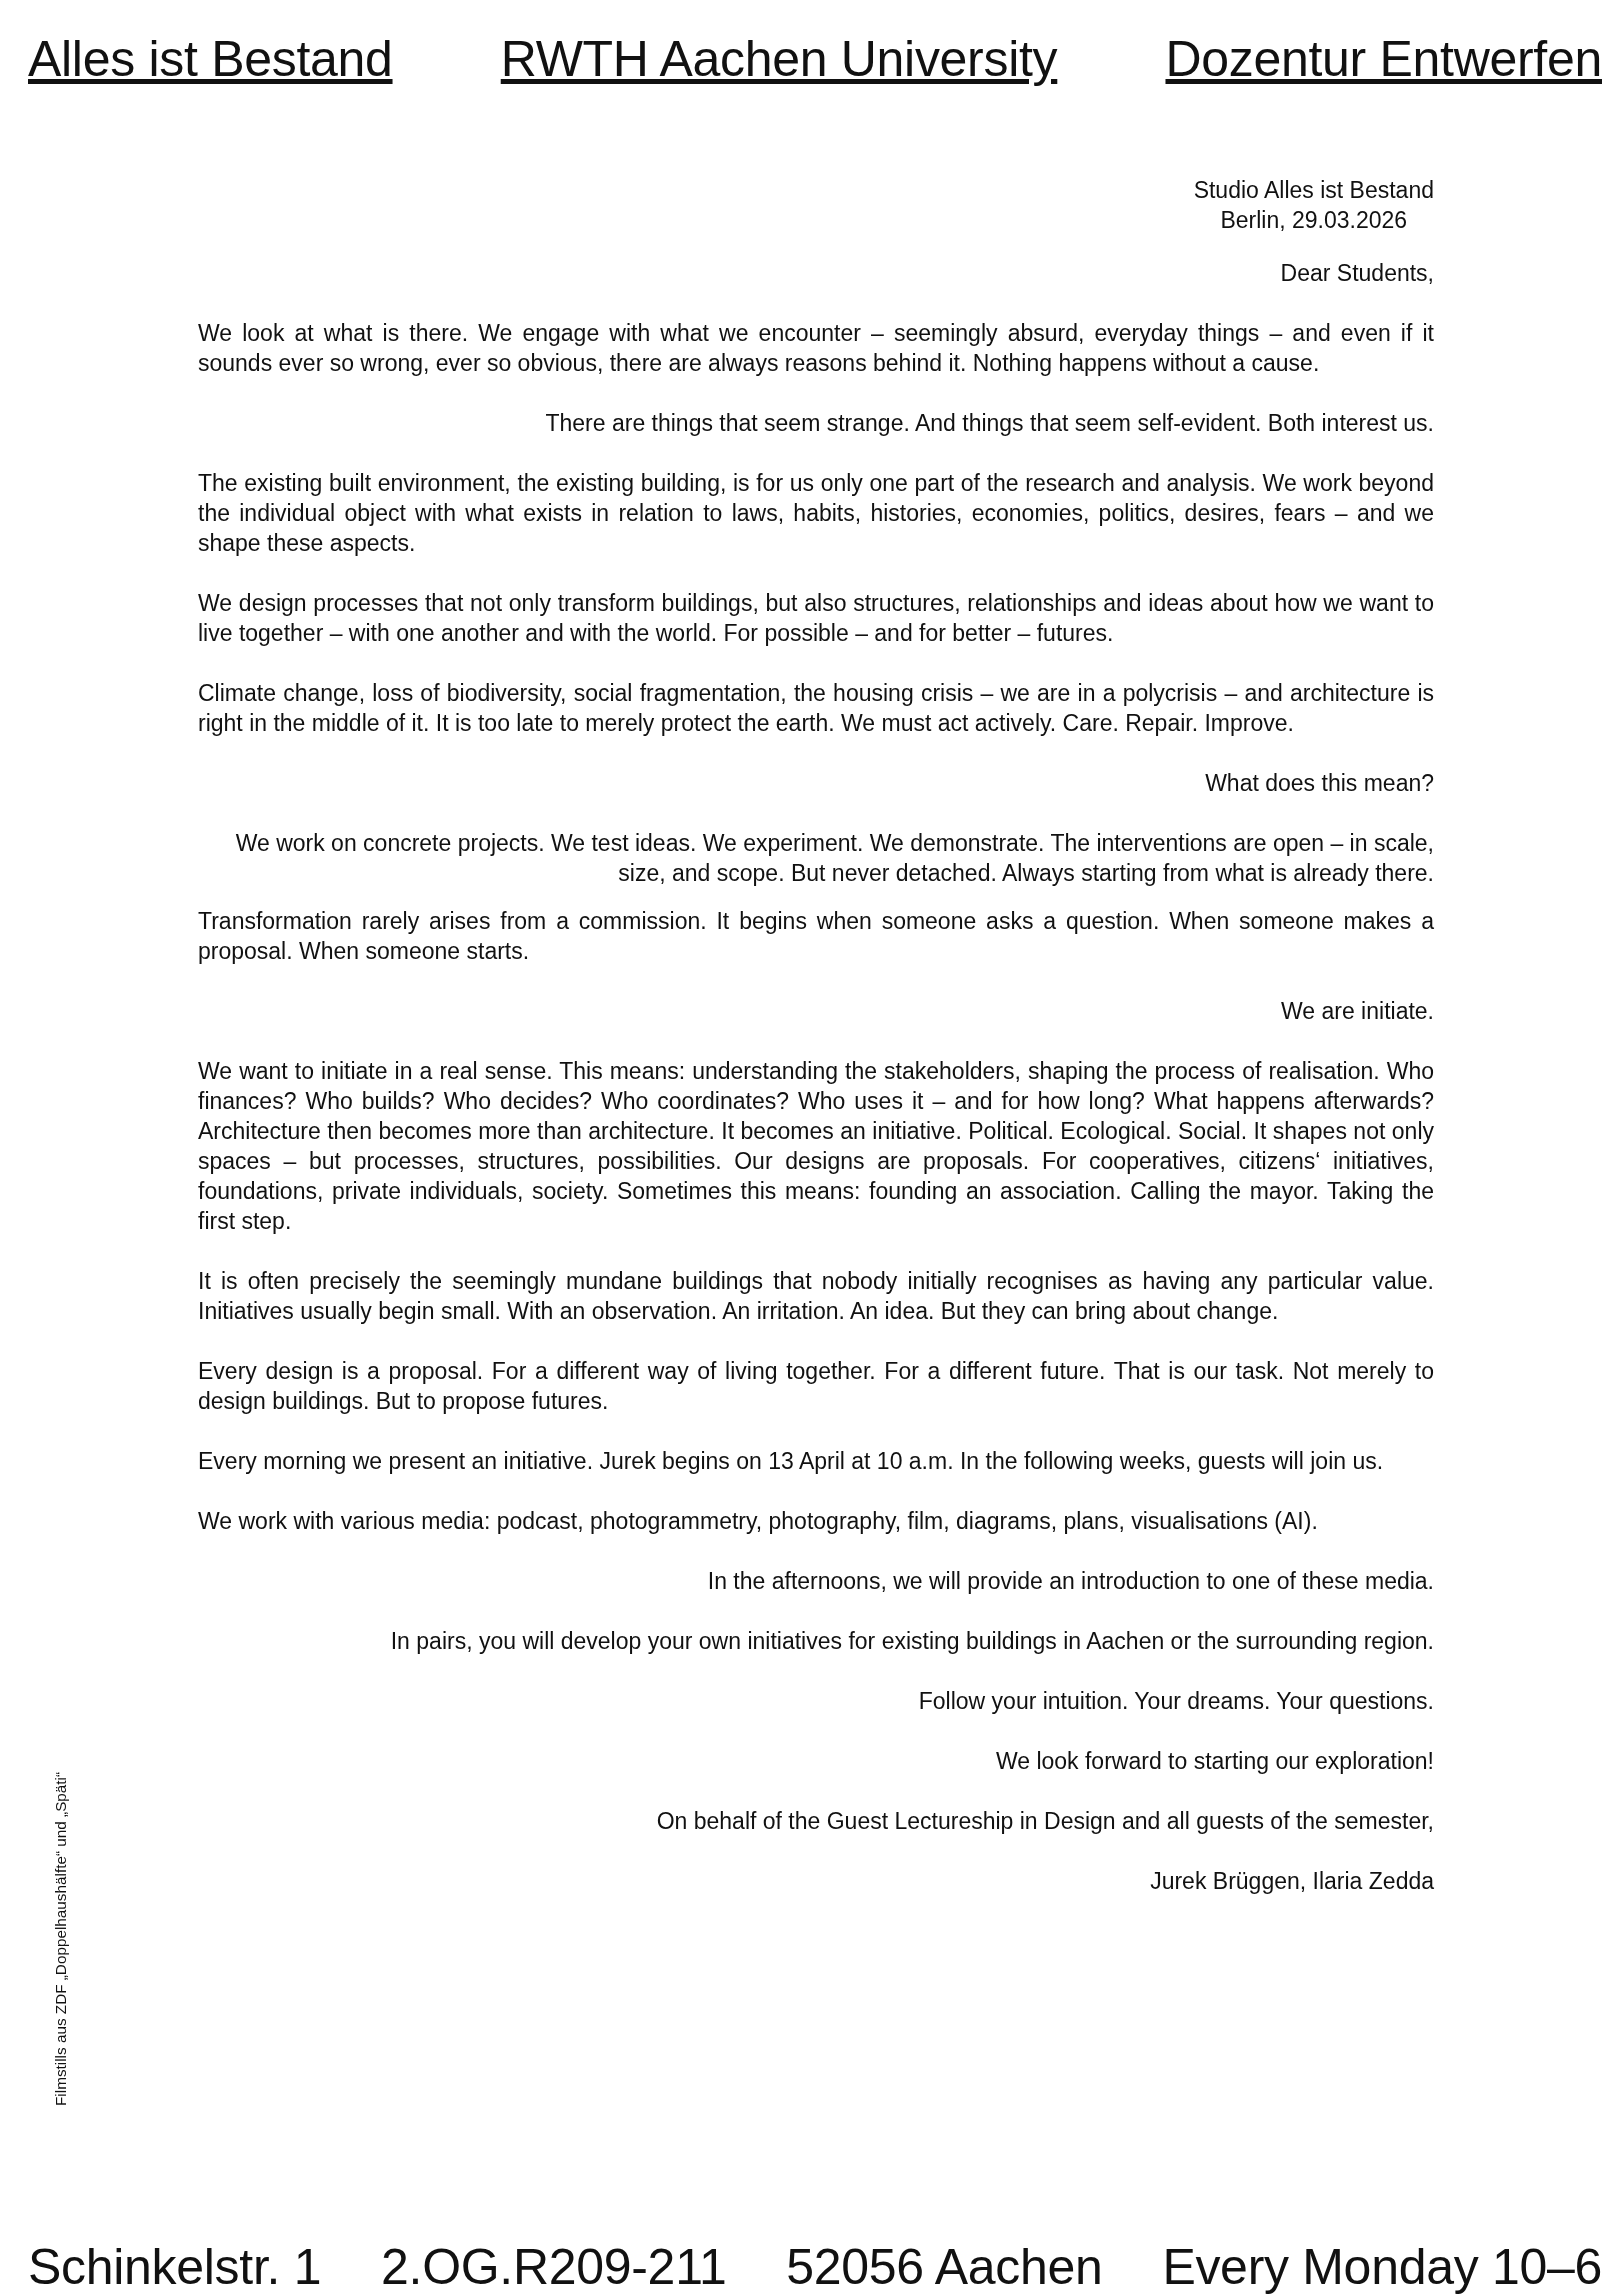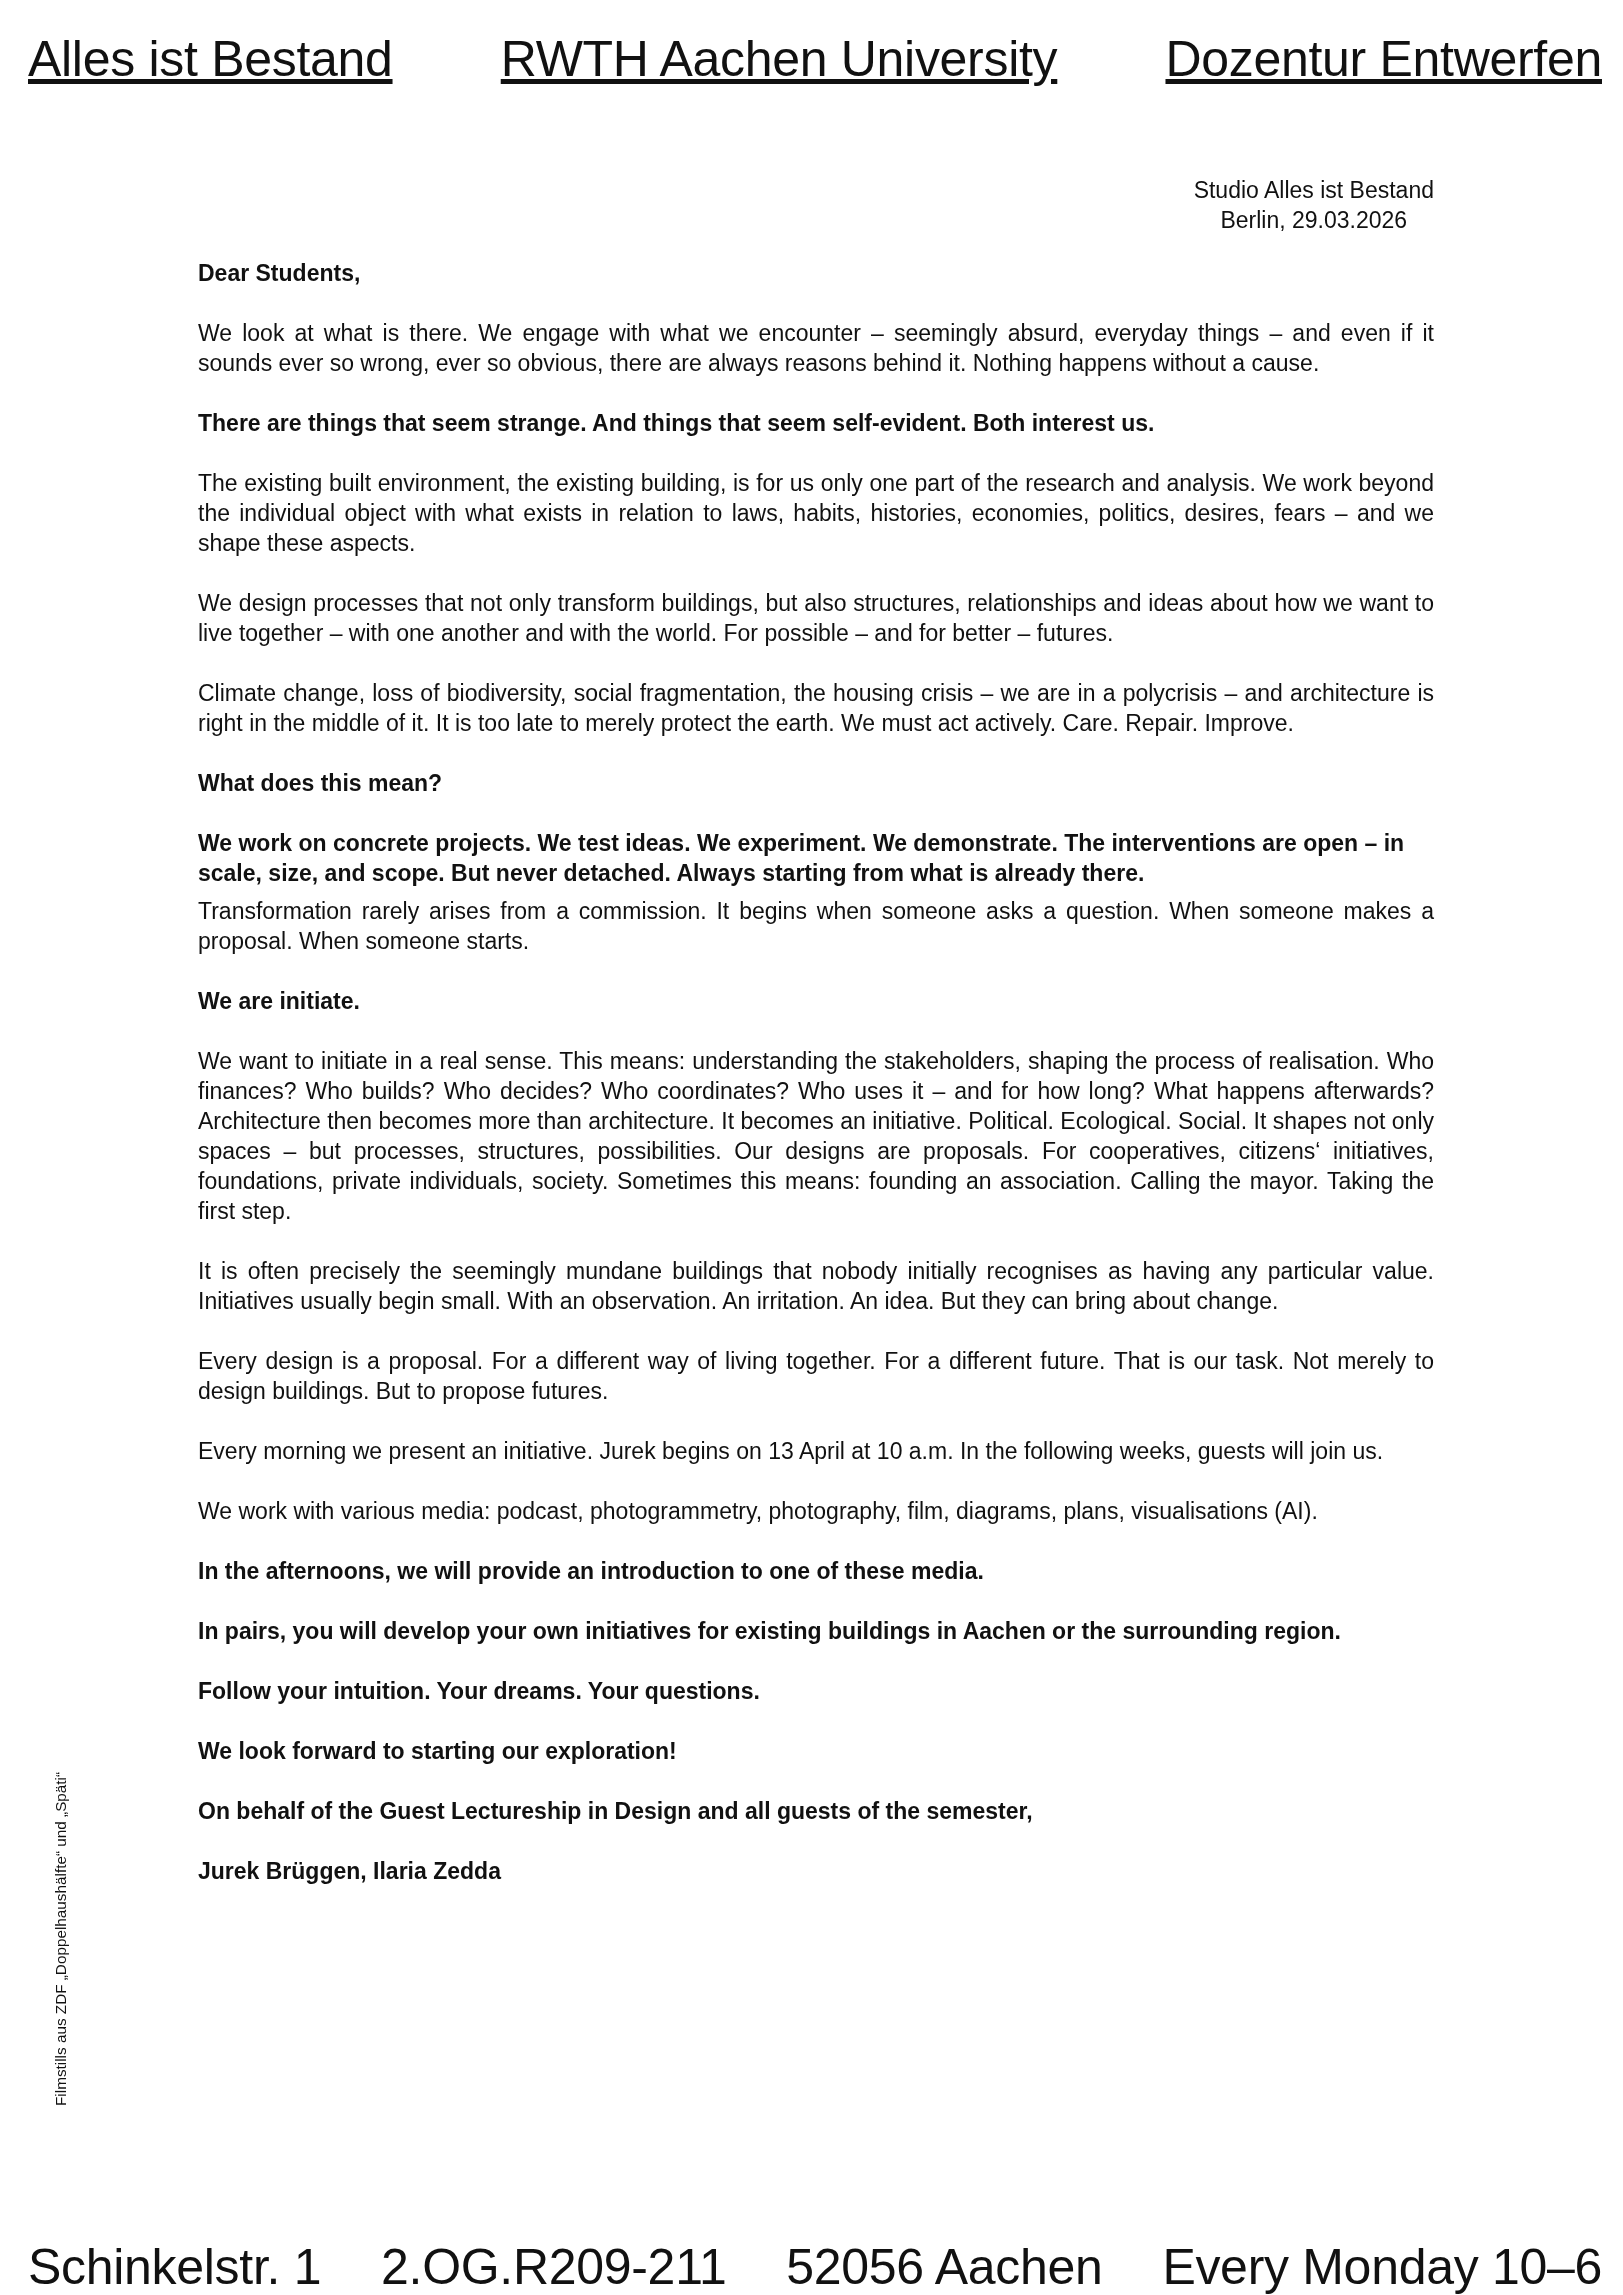--- a/index.html
+++ b/index.html
@@ -55,22 +55,21 @@
       left: 198px;
       width: 1236px;
       font-size: 23px;
       line-height: 30px;
       text-align: justify;
     }
     .letter p {
       margin: 0 0 30px 0;
     }
     .letter p.nojust {
-      text-align: left;
-      font-weight: bold;
+      text-align: right;
     }
     .sidebar-credit {
       position: absolute;
       left: 51px;
       top: 2106px;
       transform-origin: 0 0;
       transform: rotate(-90deg);
       font-size: 15.3px;
       line-height: 19.4px;
       white-space: nowrap;
@@ -91,21 +90,21 @@
 </div>
 
 <main class="letter">
   <p class="nojust">Dear Students,</p>
   <p>We look at what is there. We engage with what we encounter – seemingly absurd, everyday things – and even if it sounds ever so wrong, ever so obvious, there are always reasons behind it. Nothing happens without a cause.</p>
   <p class="nojust">There are things that seem strange. And things that seem self-evident. Both interest us.</p>
   <p>The existing built environment, the existing building, is for us only one part of the research and analysis. We work beyond the individual object with what exists in relation to laws, habits, histories, economies, politics, desires, fears – and we shape these aspects.</p>
   <p>We design processes that not only transform buildings, but also structures, relationships and ideas about how we want to live together – with one another and with the world. For possible – and for better – futures.</p>
   <p>Climate change, loss of biodiversity, social fragmentation, the housing crisis – we are in a polycrisis – and architecture is right in the middle of it. It is too late to merely protect the earth. We must act actively. Care. Repair. Improve.</p>
   <p class="nojust">What does this mean?</p>
-  <p class="nojust" style="margin-bottom:8px">We work on concrete projects. We test ideas. We experiment. We demonstrate. The interventions are open – in scale, size, and scope. But never detached. Always starting from what is already there.</p>
+  <p class="nojust" style="margin-bottom:18px">We work on concrete projects. We test ideas. We experiment. We demonstrate. The interventions are open – in scale, size, and scope. But never detached. Always starting from what is already there.</p>
   <p>Transformation rarely arises from a commission. It begins when someone asks a question. When someone makes a proposal. When someone starts.</p>
   <p class="nojust">We are initiate.</p>
   <p>We want to initiate in a real sense. This means: understanding the stakeholders, shaping the process of realisation. Who finances? Who builds? Who decides? Who coordinates? Who uses it – and for how long? What happens afterwards? Architecture then becomes more than architecture. It becomes an initiative. Political. Ecological. Social. It shapes not only spaces – but processes, structures, possibilities. Our designs are proposals. For cooperatives, citizens‘ initiatives, foundations, private individuals, society. Sometimes this means: founding an association. Calling the mayor. Taking the first step.</p>
   <p>It is often precisely the seemingly mundane buildings that nobody initially recognises as having any particular value. Initiatives usually begin small. With an observation. An irritation. An idea. But they can bring about change.</p>
   <p>Every design is a proposal. For a different way of living together. For a different future. That is our task. Not merely to design buildings. But to propose futures.</p>
   <p>Every morning we present an initiative. Jurek begins on 13 April at 10 a.m. In the following weeks, guests will join us.</p>
   <p>We work with various media: podcast, photogrammetry, photography, film, diagrams, plans, visualisations (AI).</p>
   <p class="nojust">In the afternoons, we will provide an introduction to one of these media.</p>
   <p class="nojust">In pairs, you will develop your own initiatives for existing buildings in Aachen or the surrounding region.</p>
   <p class="nojust">Follow your intuition. Your dreams. Your questions.</p>

